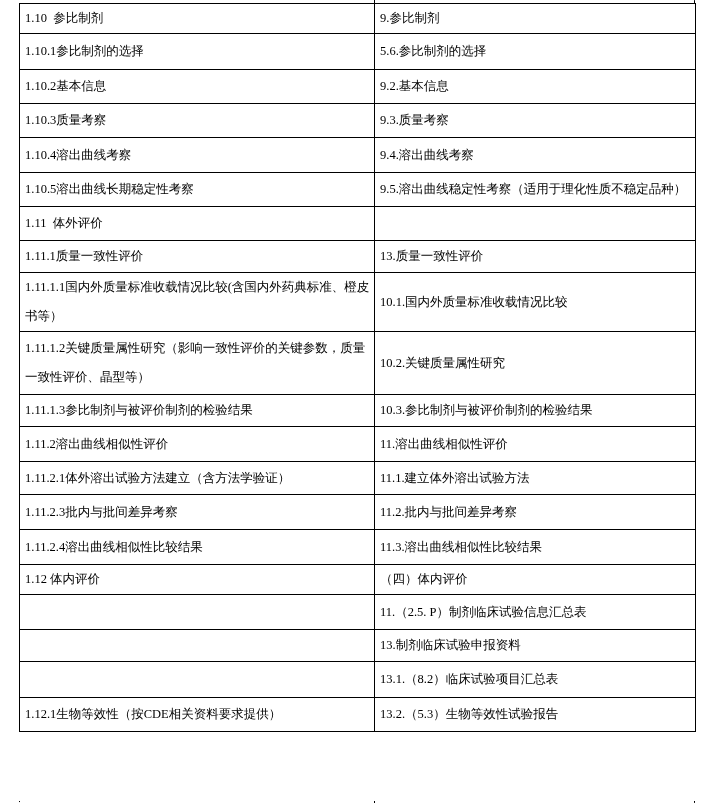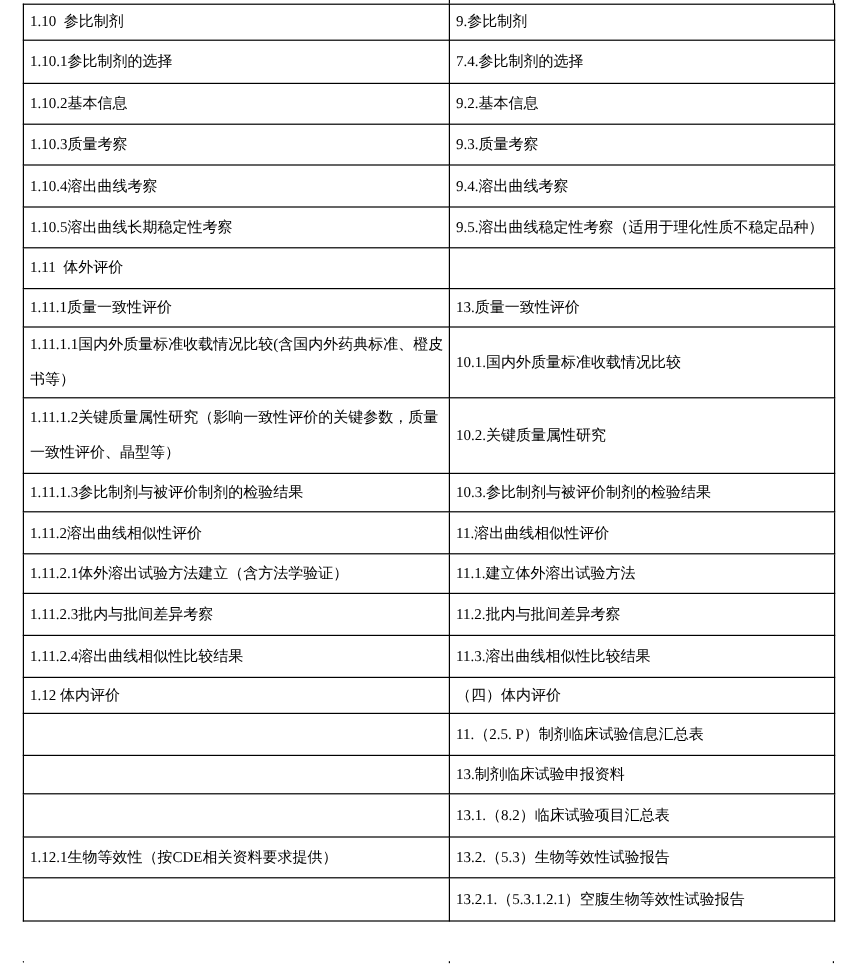--- a/index.html
+++ b/index.html
@@ -51,21 +51,21 @@
         <col class="c-left">
         <col class="c-right">
       </colgroup>
     <tbody>
       <tr style="height:30px">
           <td>1.10  参比制剂</td>
           <td>9.参比制剂</td>
         </tr>
       <tr style="height:36px">
           <td>1.10.1参比制剂的选择</td>
-          <td>7.4.参比制剂的选择</td>
+          <td>5.6.参比制剂的选择</td>
         </tr>
       <tr style="height:34px">
           <td>1.10.2基本信息</td>
           <td>9.2.基本信息</td>
         </tr>
       <tr style="height:34px">
           <td>1.10.3质量考察</td>
           <td>9.3.质量考察</td>
         </tr>
       <tr style="height:35px">
@@ -125,24 +125,20 @@
           <td>13.制剂临床试验申报资料</td>
         </tr>
       <tr style="height:36px">
           <td></td>
           <td>13.1.（8.2）临床试验项目汇总表</td>
         </tr>
       <tr style="height:34px">
           <td>1.12.1生物等效性（按CDE相关资料要求提供）</td>
           <td>13.2.（5.3）生物等效性试验报告</td>
         </tr>
-      <tr style="height:36px">
-          <td></td>
-          <td>13.2.1.（5.3.1.2.1）空腹生物等效性试验报告</td>
-        </tr>
     </tbody>
   </table>
 
   <div class="tick tick-bottom" style="left:19px"></div>
   <div class="tick tick-bottom" style="left:374px"></div>
   <div class="tick tick-bottom" style="left:694px"></div>
 
 </div>
 
 </body></html>

